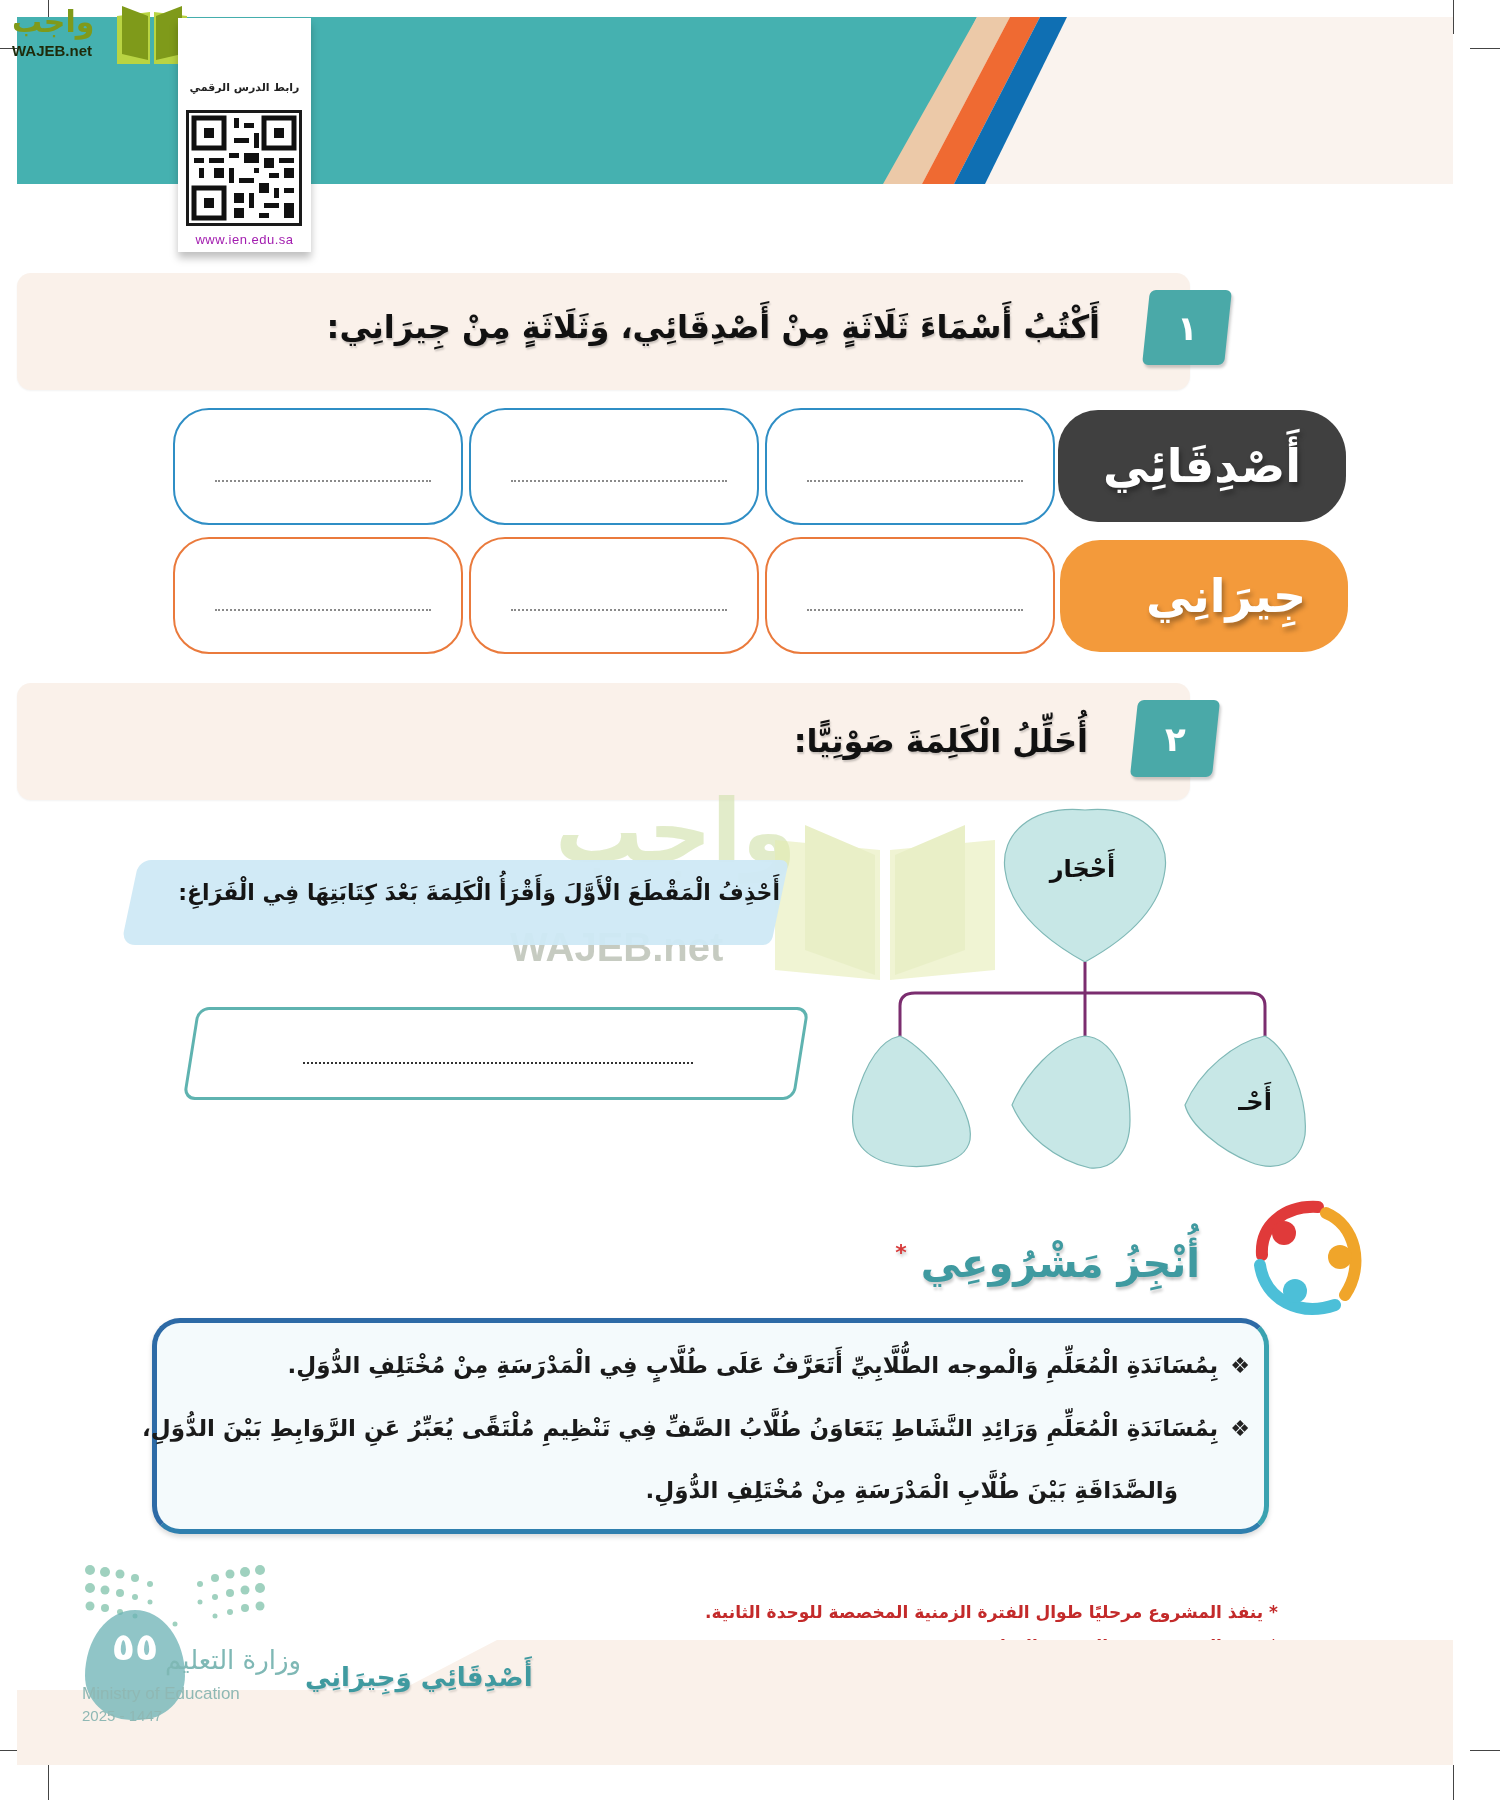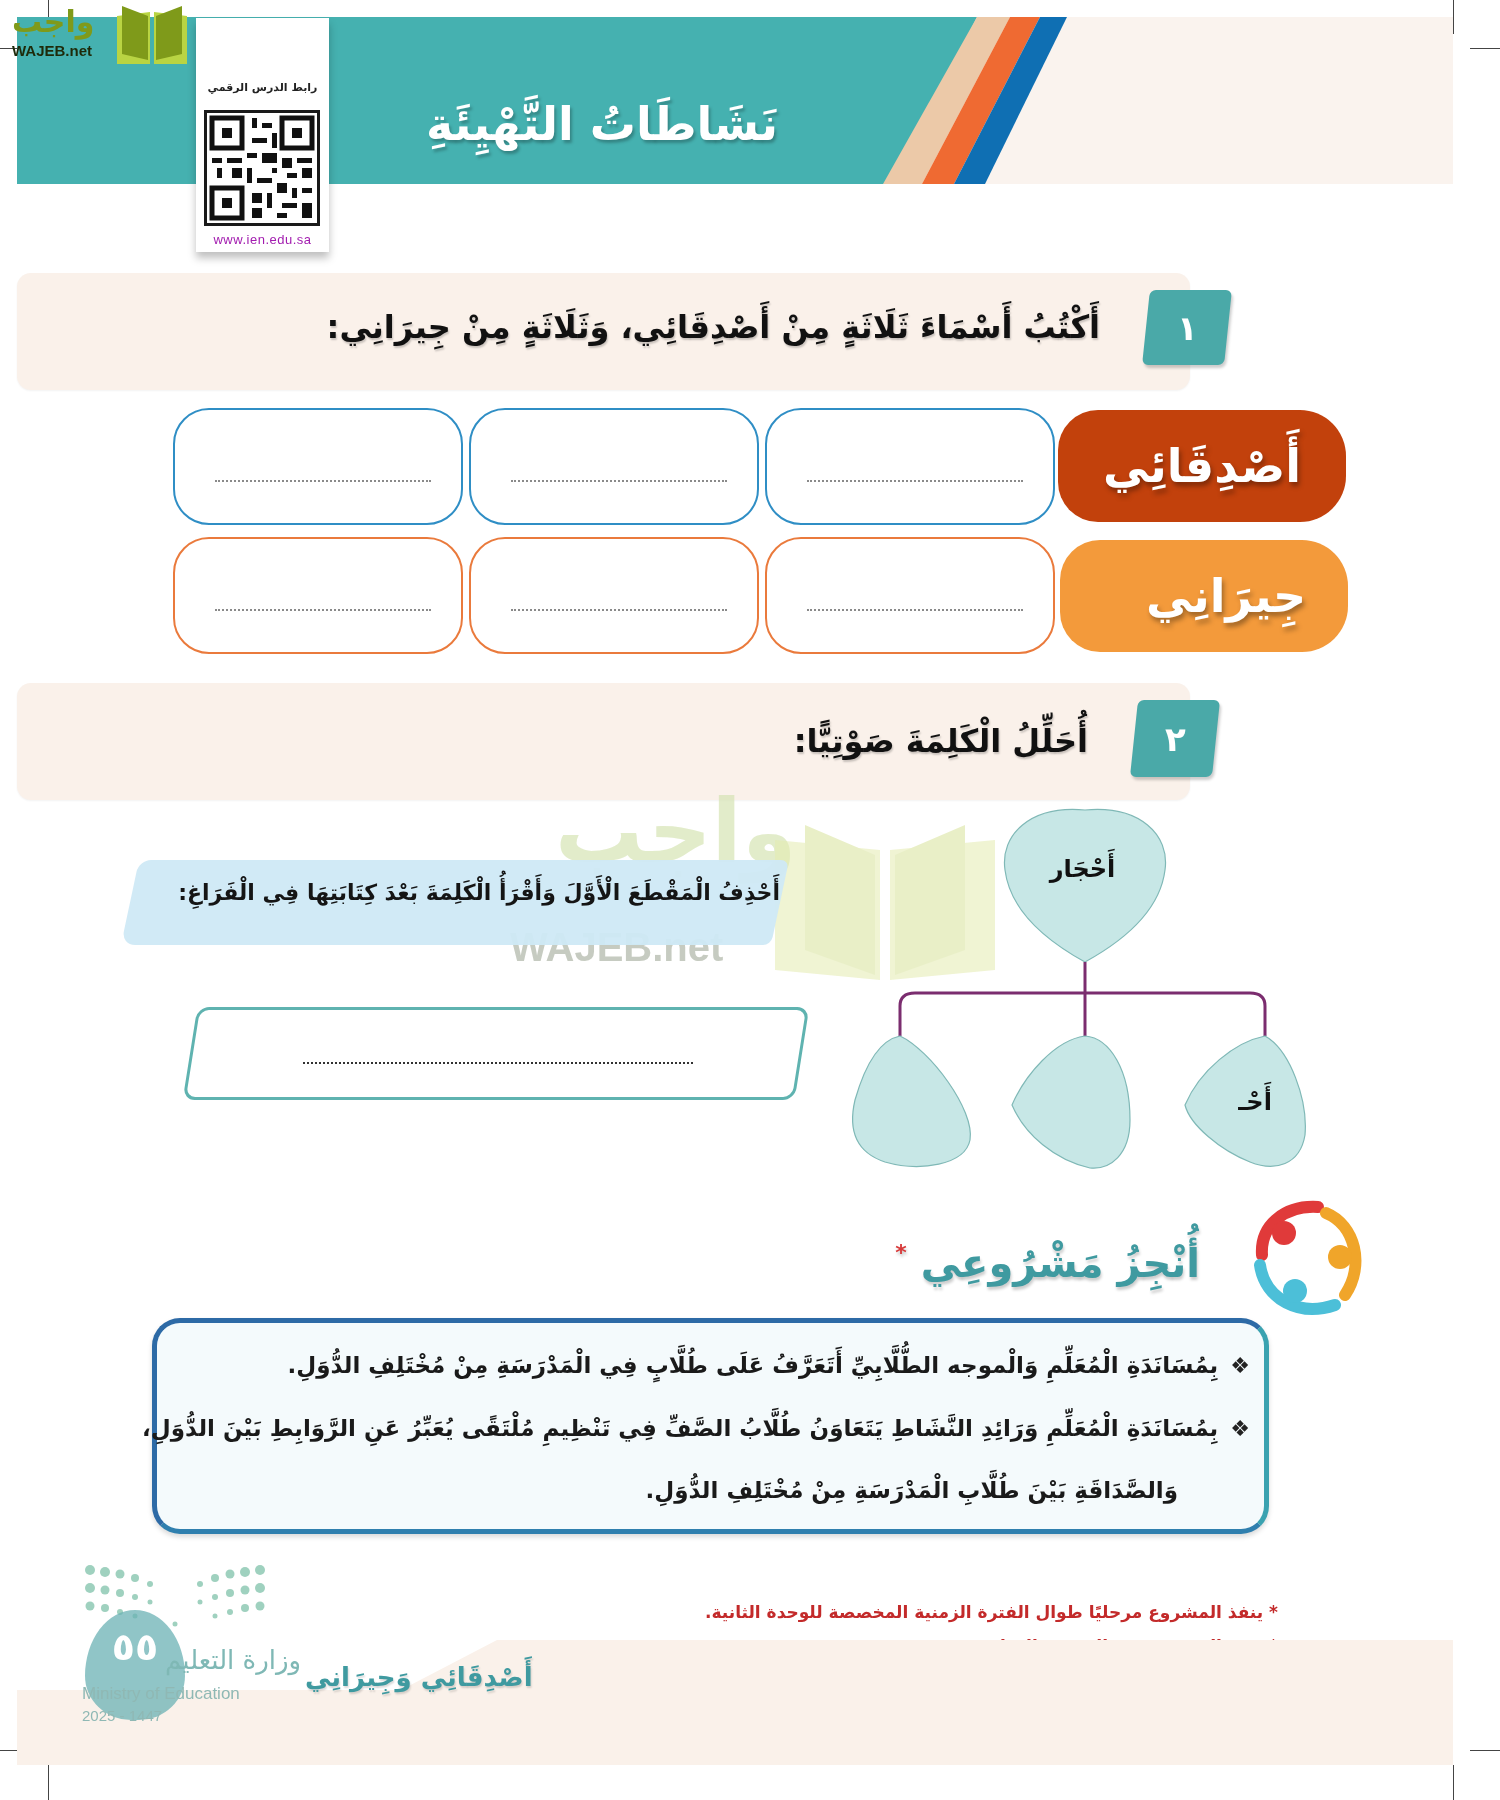--- a/index.html
+++ b/index.html
@@ -16,21 +16,21 @@
   .banner svg { position: absolute; left: 0; top: 0; }
   .banner-title { position: absolute; left: 395px; top: 80px; width: 380px; text-align: center;
     color: #ffffff; font-size: 46px; font-weight: bold; text-shadow: 2px 3px 3px rgba(0,0,0,0.25); }
 
   
   .wajeb-top { left: 8px; top: 4px; width: 185px; height: 62px; }
   .wajeb-top .ar { position: absolute; left: 4px; top: 0; font-size: 30px; font-weight: bold; color: #7f9a1a; }
   .wajeb-top .en { position: absolute; left: 4px; top: 38px; font-size: 15px; font-weight: bold; color: #1e2a0a; font-family: "Liberation Sans", sans-serif; }
 
   
-  .qr-card { left: 196px; top: 18px; width: 133px; height: 234px; background: #fff;
+  .qr-card { left: 178px; top: 18px; width: 133px; height: 234px; background: #fff;
     box-shadow: 0 6px 8px rgba(0,0,0,0.25); }
   .qr-label { position: absolute; top: 63px; width: 100%; text-align: center; font-size: 11px; font-weight: bold; color: #222; }
   .qr-code { position: absolute; left: 8px; top: 92px; width: 116px; height: 116px; border: 3px solid #1a1a1a; background: #fff; }
   .qr-url { position: absolute; top: 214px; width: 100%; text-align: center; font-size: 13px; color: #a21caf; font-family: "Liberation Sans", sans-serif; letter-spacing: 0.5px; }
 
   
   .sec-bg { background: #faf1ea; border-radius: 14px; box-shadow: 0 1px 2px rgba(0,0,0,0.05); }
   .badge { background: #4aa9a8; color: #fff; font-size: 34px; font-weight: bold; display: flex; align-items: center; justify-content: center;
     transform: skewX(-6deg); border-radius: 6px; box-shadow: 2px 3px 3px rgba(0,0,0,0.2); }
   .badge span { transform: skewX(6deg); }
@@ -38,21 +38,21 @@
 
   
   .name-box { width: 290px; height: 117px; border-radius: 36px; background: #fff; }
   .name-box.blue { border: 2px solid #2f8ec5; }
   .name-box.orange { border: 2px solid #ea7a3c; }
   .name-box .dots { position: absolute; left: 40px; right: 30px; top: 70px; border-bottom: 2px dotted #8a8a8a; }
   .name-box input { position: absolute; left: 30px; right: 25px; top: 40px; height: 30px; border: none; background: transparent; font-size: 18px; text-align: center; outline: none; direction: rtl; }
 
   .row-label { width: 288px; height: 112px; border-radius: 40px 46px 46px 40px; color: #fff; font-size: 46px; font-weight: bold;
     display: flex; align-items: center; justify-content: center; text-shadow: 2px 4px 5px rgba(0,0,0,0.35); }
-  .row-label.blue { background: #c2410c; }
+  .row-label.blue { background: #404040; }
   .row-label.orange { background: #f39a3b; padding-left: 44px; }
 
   
   .tree-svg { position: absolute; left: 830px; top: 800px; }
   .node-text { font-size: 24px; font-weight: bold; color: #111; text-align: center; }
 
   .instr-bar { left: 130px; top: 860px; width: 650px; height: 85px; background: #cfe9f5; opacity: 0.95;
     border-radius: 12px 8px 8px 14px; transform: skewX(-12deg); }
   .instr-text { left: 160px; top: 880px; width: 620px; font-size: 22px; font-weight: bold; color: #151515; text-align: right; white-space: nowrap; }
 
@@ -99,21 +99,20 @@
 <div class="crop" style="left:1470px;top:1750px;width:30px;height:1px;"></div>
 <div class="crop" style="left:1453px;top:1765px;width:1px;height:35px;"></div>
 
 <div class="abs banner">
   <svg width="1436" height="167" viewBox="0 0 1436 167">
     <polygon points="0,0 960,0 878,167 0,167" fill="#45b1b0"></polygon>
     <polygon points="960,0 993,0 905,167 866,167" fill="#ecc9a8"></polygon>
     <polygon points="993,0 1023,0 937,167 905,167" fill="#ef6a32"></polygon>
     <polygon points="1023,0 1050,0 968,167 937,167" fill="#0f6fb3"></polygon>
   </svg>
-  <div class="banner-title rtl">نَشَاطَاتُ التَّهْيِئَةِ</div>
 </div>
 
 <div class="abs wajeb-top">
   <svg width="80" height="62" viewBox="0 0 80 62" style="position:absolute;left:104px;top:0;">
     <polygon points="5,12 38,8 38,60 5,60" fill="#b9d443"></polygon>
     <polygon points="42,8 75,12 75,60 42,60" fill="#b9d443"></polygon>
     <polygon points="10,2 36,12 36,56 10,50" fill="#7f9a1a"></polygon>
     <polygon points="44,12 70,2 70,50 44,56" fill="#7f9a1a"></polygon>
   </svg>
   <div class="ar">واجب</div>

